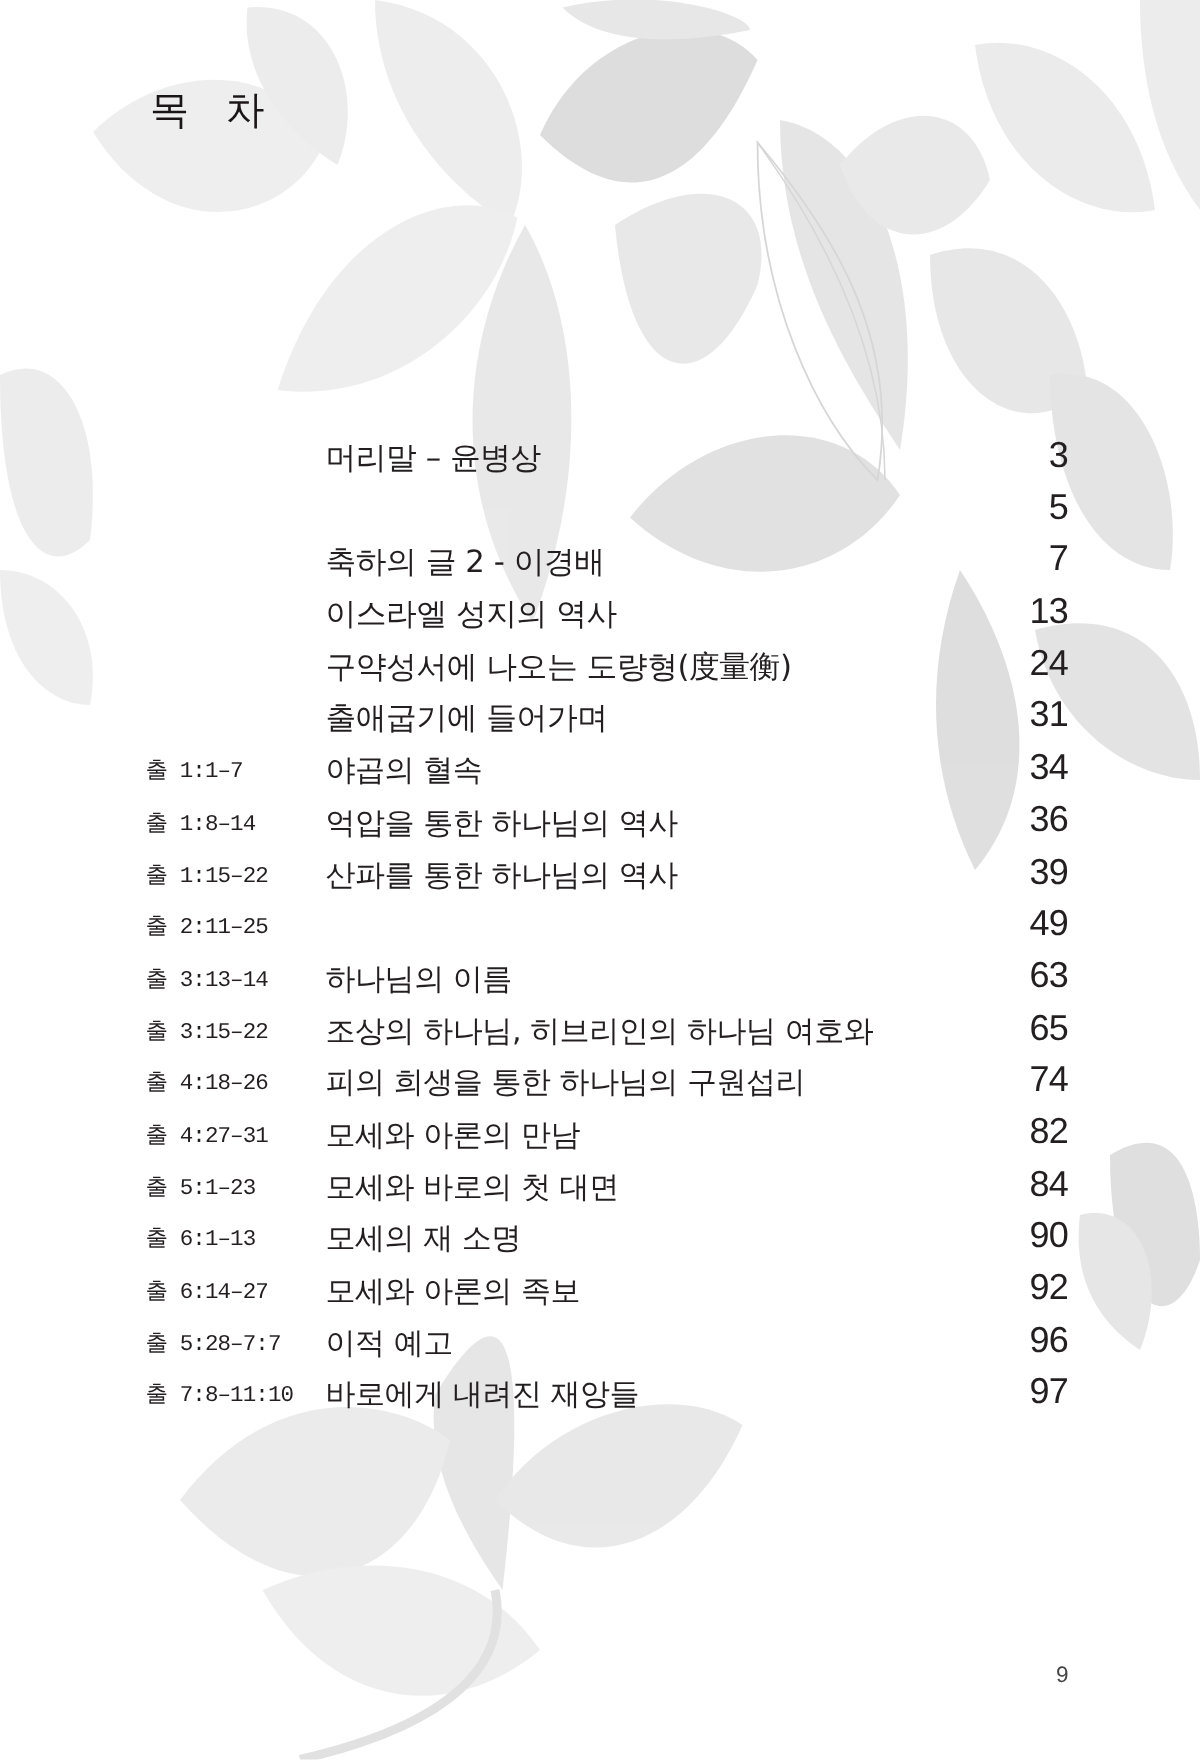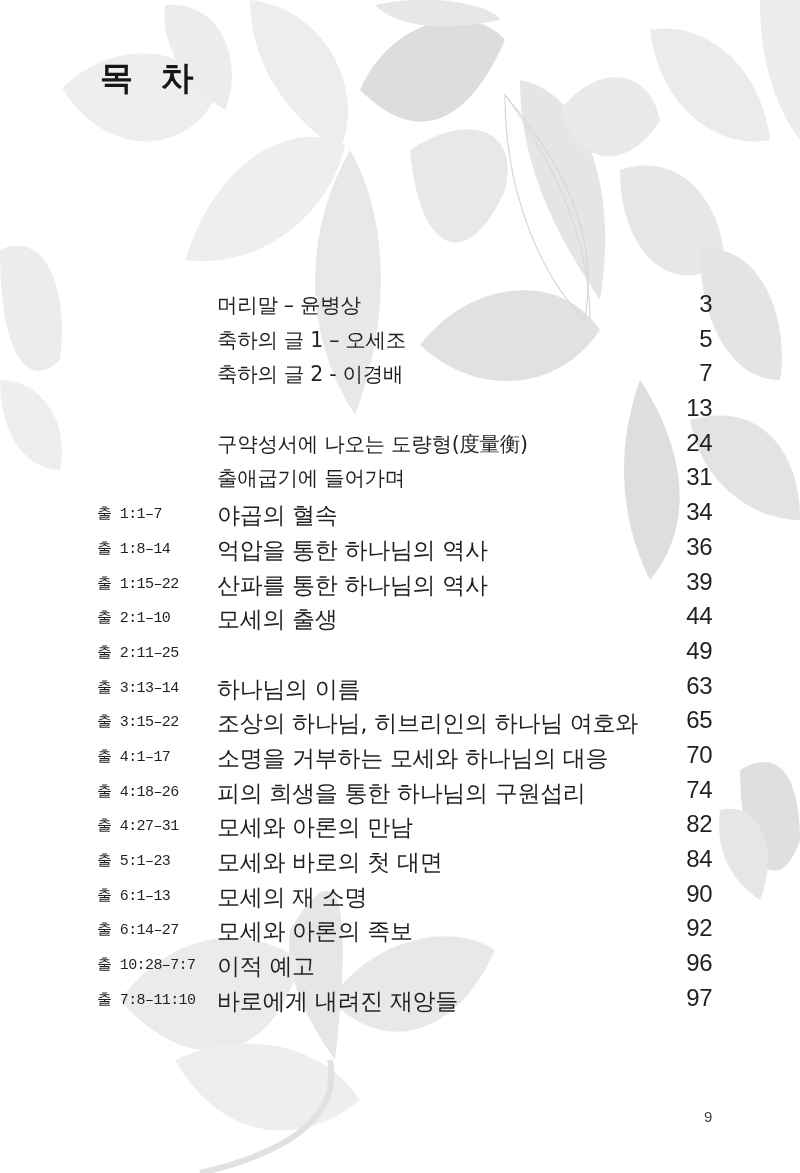--- a/index.html
+++ b/index.html
@@ -7,35 +7,35 @@
       width: 800px; height: 1173px; position: relative; overflow: hidden;
       background: #ffffff;
       font-family: "DejaVu Sans", "Liberation Sans", sans-serif;
       color: #231f20;
     }
     .bg { position: absolute; left: 0; top: 0; width: 800px; height: 1173px; z-index: 0; }
     .content { position: absolute; left: 0; top: 0; width: 800px; height: 1173px; z-index: 1; }
 
     .toc-heading {
       position: absolute; left: 100px; top: 56px;
-      font-size: 33px; font-weight: bold; letter-spacing: 8px; color: #1a1516;
+      font-size: 26px; font-weight: normal; letter-spacing: 8px; color: #1a1516;
     }
     .toc-list { position: absolute; left: 0; top: 288px; width: 800px; }
     .toc-row {
       position: relative; height: 34.7px; width: 800px;
     }
     .toc-ref {
       position: absolute; left: 97px; top: 8px;
       font-family: Liberation Mono, monospace;
       font-size: 15px; letter-spacing: -0.6px; color: #231f20;
       white-space: nowrap;
     }
     .toc-title {
       position: absolute; left: 217px; top: 4px;
-      font-size: 23px; letter-spacing: -0.3px; color: #231f20;
+      font-size: 20px; letter-spacing: -0.3px; color: #231f20;
       white-space: nowrap;
     }
     .toc-title.front { font-size: 20.5px; top: 3px; }
     .toc-page {
       position: absolute; right: 88px; top: 2px;
       font-family: "Liberation Sans", sans-serif;
       font-size: 24px; letter-spacing: -0.5px; color: #231f20;
       text-align: right;
     }
     .folio {
@@ -83,28 +83,28 @@
 <div class="content">
   <div class="toc-heading">목 차</div>
 
   <div class="toc-list">
 
     <div class="toc-row">
       <span class="toc-title front">머리말 – 윤병상</span>
       <span class="toc-page">3</span>
     </div>
     <div class="toc-row">
-      <span class="toc-title front">축하의 글 1 – 오세조</span>
       <span class="toc-page">5</span>
     </div>
     <div class="toc-row">
       <span class="toc-title front">축하의 글 2 - 이경배</span>
       <span class="toc-page">7</span>
     </div>
     <div class="toc-row">
+      <span class="toc-title front">이스라엘 성지의 역사</span>
       <span class="toc-page">13</span>
     </div>
     <div class="toc-row">
       <span class="toc-title front">구약성서에 나오는 도량형(度量衡)</span>
       <span class="toc-page">24</span>
     </div>
     <div class="toc-row">
       <span class="toc-title front">출애굽기에 들어가며</span>
       <span class="toc-page">31</span>
     </div>
@@ -118,42 +118,32 @@
       <span class="toc-ref">출 1:8–14</span>
       <span class="toc-title">억압을 통한 하나님의 역사</span>
       <span class="toc-page">36</span>
     </div>
     <div class="toc-row">
       <span class="toc-ref">출 1:15–22</span>
       <span class="toc-title">산파를 통한 하나님의 역사</span>
       <span class="toc-page">39</span>
     </div>
     <div class="toc-row">
-      <span class="toc-ref">출 2:1–10</span>
-      <span class="toc-title">모세의 출생</span>
-      <span class="toc-page">44</span>
-    </div>
-    <div class="toc-row">
       <span class="toc-ref">출 2:11–25</span>
       <span class="toc-page">49</span>
     </div>
     <div class="toc-row">
       <span class="toc-ref">출 3:13–14</span>
       <span class="toc-title">하나님의 이름</span>
       <span class="toc-page">63</span>
     </div>
     <div class="toc-row">
       <span class="toc-ref">출 3:15–22</span>
       <span class="toc-title">조상의 하나님, 히브리인의 하나님 여호와</span>
       <span class="toc-page">65</span>
-    </div>
-    <div class="toc-row">
-      <span class="toc-ref">출 4:1–17</span>
-      <span class="toc-title">소명을 거부하는 모세와 하나님의 대응</span>
-      <span class="toc-page">70</span>
     </div>
     <div class="toc-row">
       <span class="toc-ref">출 4:18–26</span>
       <span class="toc-title">피의 희생을 통한 하나님의 구원섭리</span>
       <span class="toc-page">74</span>
     </div>
     <div class="toc-row">
       <span class="toc-ref">출 4:27–31</span>
       <span class="toc-title">모세와 아론의 만남</span>
       <span class="toc-page">82</span>
@@ -167,21 +157,21 @@
       <span class="toc-ref">출 6:1–13</span>
       <span class="toc-title">모세의 재 소명</span>
       <span class="toc-page">90</span>
     </div>
     <div class="toc-row">
       <span class="toc-ref">출 6:14–27</span>
       <span class="toc-title">모세와 아론의 족보</span>
       <span class="toc-page">92</span>
     </div>
     <div class="toc-row">
-      <span class="toc-ref">출 10:28–7:7</span>
+      <span class="toc-ref">출 5:28–7:7</span>
       <span class="toc-title">이적 예고</span>
       <span class="toc-page">96</span>
     </div>
     <div class="toc-row">
       <span class="toc-ref">출 7:8–11:10</span>
       <span class="toc-title">바로에게 내려진 재앙들</span>
       <span class="toc-page">97</span>
     </div>
   </div>
 

